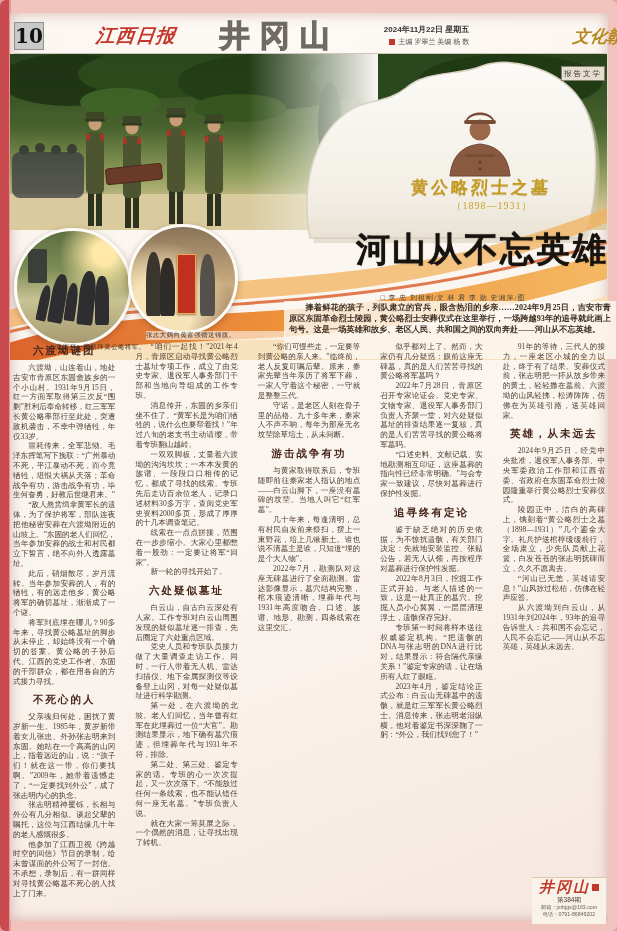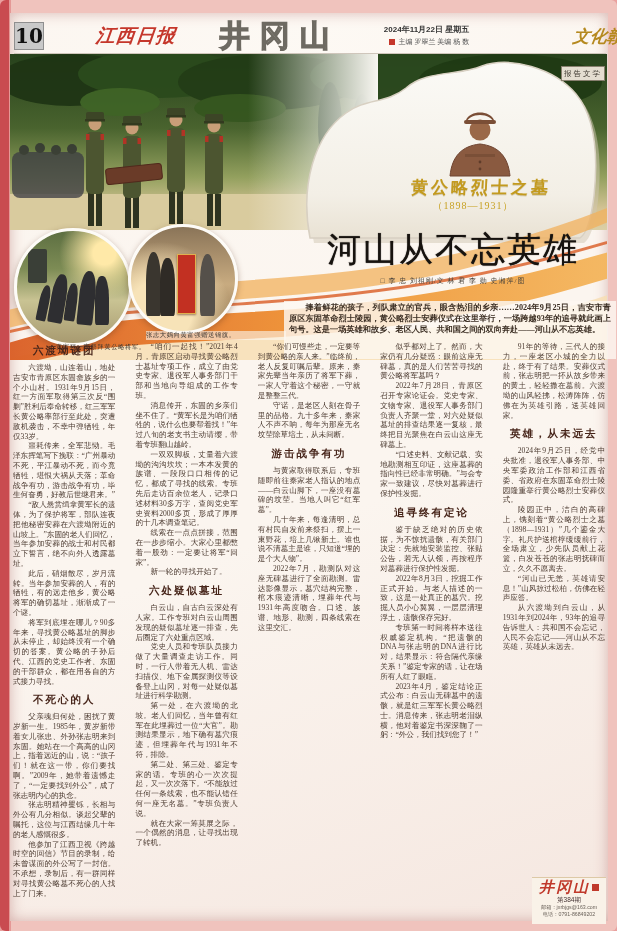--- a/index.html
+++ b/index.html
@@ -21,24 +21,24 @@
   .dateblock .d2{font-size:7px;color:#555;display:flex;align-items:center;justify-content:flex-end;gap:3px;}
   .redsq{display:inline-block;width:6px;height:6px;background:#c5372b;}
   .hdr-div{width:1px;height:26px;background:#b9b0a4;margin:0 8px;}
   .edition{color:#b5891f;font-weight:bold;font-style:italic;font-size:17px;transform:skew(-8deg);white-space:nowrap;}
   
   .banner-svg{position:absolute;left:10px;top:54px;width:597px;height:306px;}
   .badge{position:absolute;left:561px;top:66px;width:42px;height:13px;background:#e4ddd0;border:1px solid #877f6e;
     color:#3c372e;font-family:"Liberation Sans",sans-serif;font-size:7.5px;line-height:13px;text-align:center;letter-spacing:2px;}
   .stone-name{position:absolute;left:368px;top:176px;width:226px;text-align:center;color:#c39a1e;
     font-weight:bold;font-size:17px;letter-spacing:3px;text-shadow:0 1px 0 rgba(120,90,10,.25);transform:skew(-3deg);}
-  .stone-years{position:absolute;left:360px;top:199px;width:226px;text-align:center;color:#c8a224;font-size:10px;letter-spacing:1px;}
-  .main-title{position:absolute;left:298px;top:227px;width:310px;text-align:center;color:#17130f;
-    font-weight:400;font-size:34px;letter-spacing:2px;white-space:nowrap;text-shadow:0 0 1px #17130f;}
-  .byline{position:absolute;left:298px;top:276px;width:310px;text-align:center;color:#4a443c;font-size:7px;letter-spacing:1px;}
+  .stone-years{position:absolute;left:379px;top:199px;width:226px;text-align:center;color:#c8a224;font-size:10px;letter-spacing:1px;}
+  .main-title{position:absolute;left:298px;top:227px;width:310px;text-align:right;color:#17130f;
+    font-weight:700;font-size:34px;letter-spacing:2px;white-space:nowrap;text-shadow:0 0 1px #17130f;}
+  .byline{position:absolute;left:298px;top:293px;width:310px;text-align:center;color:#4a443c;font-size:7px;letter-spacing:1px;}
   .intro{position:absolute;left:284px;top:301px;width:322px;height:56px;overflow:hidden;
     font-size:8.2px;line-height:11.2px;font-weight:bold;color:#3a2d22;text-align:justify;
     background:rgba(252,248,242,.82);padding:1px 5px;}
   .intro p{margin:0;text-indent:2em;}
   
   .circ{position:absolute;border-radius:50%;border:3px solid #fdfbf7;box-shadow:0 2px 6px rgba(90,50,30,.35);overflow:hidden;}
   .circ1{left:14px;top:228px;width:112px;height:112px;
     background:radial-gradient(circle at 78% 20%, #ffe9a8 0 9%, rgba(255,233,168,0) 36%),
     linear-gradient(180deg,#5d6f42 0%,#7d8c55 34%,#c9c393 62%,#a89a70 100%);}
   .circ2{left:128px;top:224px;width:104px;height:104px;
@@ -254,21 +254,21 @@
     <div class="col">
         <p>“你们可慢些走，一定要等到黄公略的亲人来。”临终前，老人反复叮嘱后辈。原来，秦家先辈当年亲历了将军下葬，一家人守着这个秘密，一守就是整整三代。</p>
         <p>守诺，是老区人刻在骨子里的品格。九十多年来，秦家人不声不响，每年为那座无名坟茔除草培土，从未间断。</p>
         <h3>游击战争有功</h3>
         <p>与黄家取得联系后，专班随即前往秦家老人指认的地点——白云山脚下，一座没有墓碑的坟茔。当地人叫它“红军墓”。</p>
         <p>几十年来，每逢清明，总有村民自发前来祭扫，摆上一束野花，培上几锹新土。谁也说不清墓主是谁，只知道“埋的是个大人物”。</p>
         <p>2022年7月，勘测队对这座无碑墓进行了全面勘测。雷达影像显示，墓穴结构完整，棺木痕迹清晰，埋葬年代与1931年高度吻合。口述、族谱、地形、勘测，四条线索在这里交汇。</p>
       </div>
     <div class="col">
         <p>似乎都对上了。然而，大家仍有几分疑惑：眼前这座无碑墓，真的是人们苦苦寻找的黄公略将军墓吗？</p>
-        <p>2022年7月28日，青原区召开专家论证会。党史专家、文物专家、退役军人事务部门负责人齐聚一堂，对六处疑似墓址的排查结果逐一复核，最终把目光聚焦在白云山这座无碑墓上。</p>
+        <p>2022年7月28日，青原区召开专家论证会。党史专家、文物专家、退役军人事务部门负责人齐聚一堂，对六处疑似墓址的排查结果逐一复核，真的是人们苦苦寻找的黄公略将军墓吗。</p>
         <p>“口述史料、文献记载、实地勘测相互印证，这座墓葬的指向性已经非常明确。”与会专家一致建议，尽快对墓葬进行保护性发掘。</p>
         <h3>追寻终有定论</h3>
         <p>鉴于缺乏绝对的历史依据，为不惊扰遗骸，有关部门决定：先就地安装监控、张贴公告，若无人认领，再按程序对墓葬进行保护性发掘。</p>
         <p>2022年8月3日，挖掘工作正式开始。与老人描述的一致，这是一处真正的墓穴。挖掘人员小心翼翼，一层层清理浮土，遗骸保存完好。</p>
         <p>专班第一时间将样本送往权威鉴定机构。“把遗骸的DNA与张志明的DNA进行比对，结果显示：符合隔代亲缘关系！”鉴定专家的话，让在场所有人红了眼眶。</p>
         <p>2023年4月，鉴定结论正式公布：白云山无碑墓中的遗骸，就是红三军军长黄公略烈士。消息传来，张志明老泪纵横，他对着鉴定书深深鞠了一躬：“外公，我们找到您了！”</p>
       </div>
     <div class="col">
         <p>91年的等待，三代人的接力，一座老区小城的全力以赴，终于有了结果。安葬仪式前，张志明把一抔从故乡带来的黄土，轻轻撒在墓前。六渡坳的山风轻拂，松涛阵阵，仿佛在为英雄引路，送英雄回家。</p>
         <h3>英雄，从未远去</h3>

